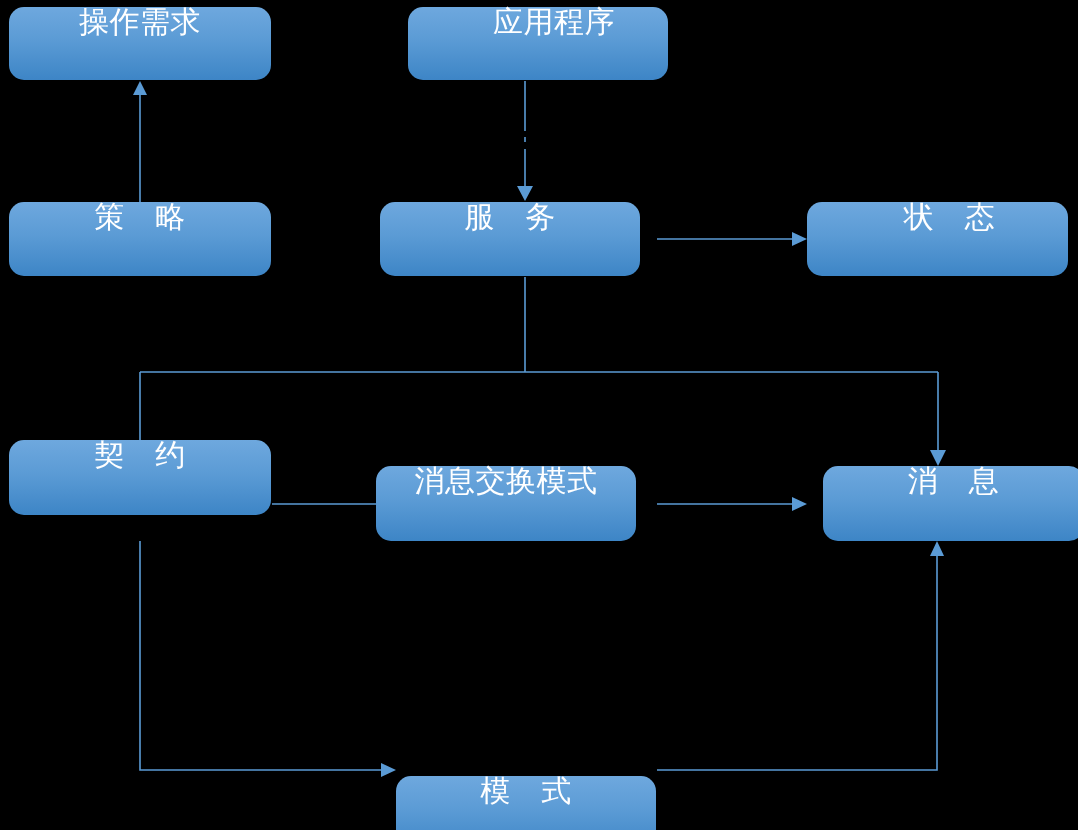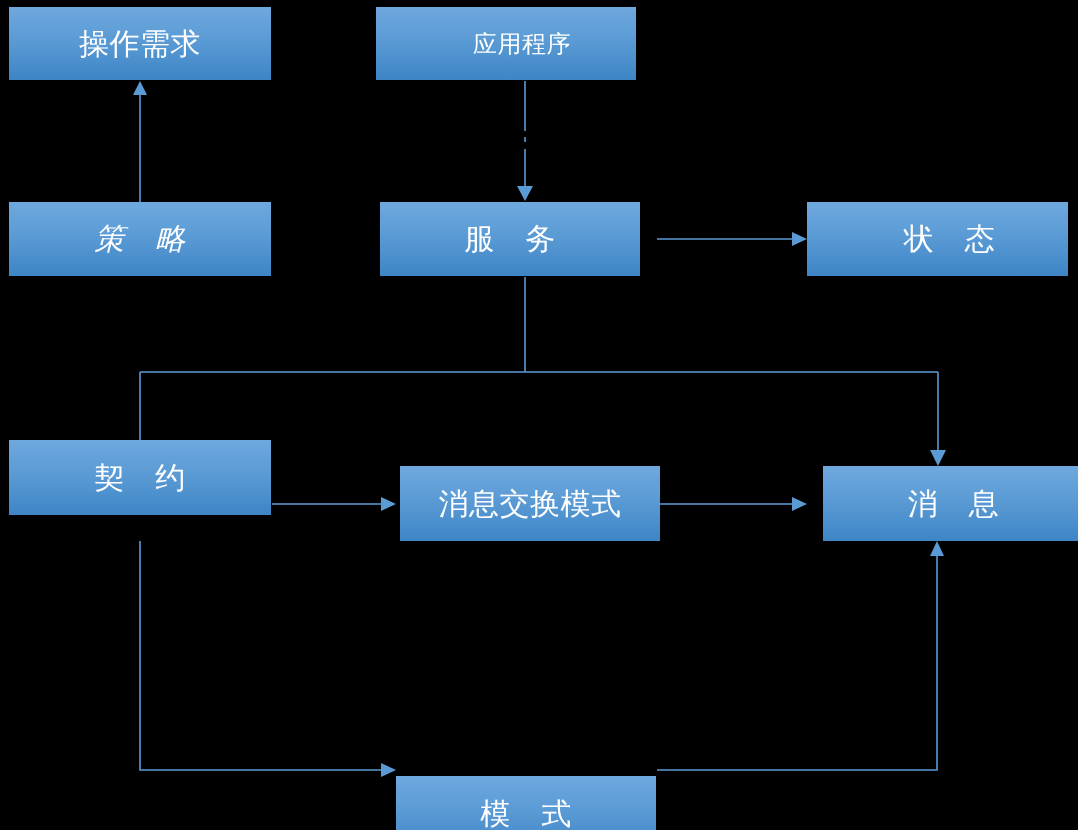--- a/index.html
+++ b/index.html
@@ -21,40 +21,41 @@
     position: absolute;
     left: 0;
     top: 0;
     width: 1078px;
     height: 830px;
   }
   .node {
     position: absolute;
     box-sizing: border-box;
     display: flex;
-    align-items: center;
+    align-items: flex-start;
     justify-content: center;
     color: #ffffff;
     background: linear-gradient(to bottom, #6EA8DE 0%, #5B9BD5 45%, #3D85C6 100%);
     letter-spacing: 0.5px;
     text-align: center;
     white-space: pre;
     line-height: 1;
+    border-radius: 15px;
   }
   .node .label {
     display: block;
     white-space: pre;
   }
   .n-op     { left: 9px;   top: 7px;   width: 262px; height: 73px;  font-size: 30px; }
-  .n-app    { left: 376px; top: 7px;   width: 260px; height: 73px;  font-size: 24px; padding-left: 32px; }
-  .n-policy { left: 9px;   top: 202px; width: 262px; height: 74px;  font-size: 30px; font-style: italic; }
+  .n-app    { left: 408px; top: 7px;   width: 260px; height: 73px;  font-size: 30px; padding-left: 32px; }
+  .n-policy { left: 9px;   top: 202px; width: 262px; height: 74px;  font-size: 30px; }
   .n-svc    { left: 380px; top: 202px; width: 260px; height: 74px;  font-size: 30px; }
   .n-state  { left: 807px; top: 202px; width: 261px; height: 74px;  font-size: 30px; padding-left: 24px; }
   .n-contr  { left: 9px;   top: 440px; width: 262px; height: 75px;  font-size: 30px; }
-  .n-mep    { left: 400px; top: 466px; width: 260px; height: 75px;  font-size: 30px; }
+  .n-mep    { left: 376px; top: 466px; width: 260px; height: 75px;  font-size: 30px; }
   .n-msg    { left: 807px; top: 466px; width: 261px; height: 75px;  font-size: 30px; margin-left: 16px; }
   .n-pat    { left: 396px; top: 732px; width: 260px; height: 75px;  font-size: 30px; margin-top: 44px; }
 </style>
 </head>
 <body>
 
 <div id="canvas">
 
   <svg id="edges" viewBox="0 0 1078 830" width="1078" height="830" xmlns="http://www.w3.org/2000/svg">
     <defs>

